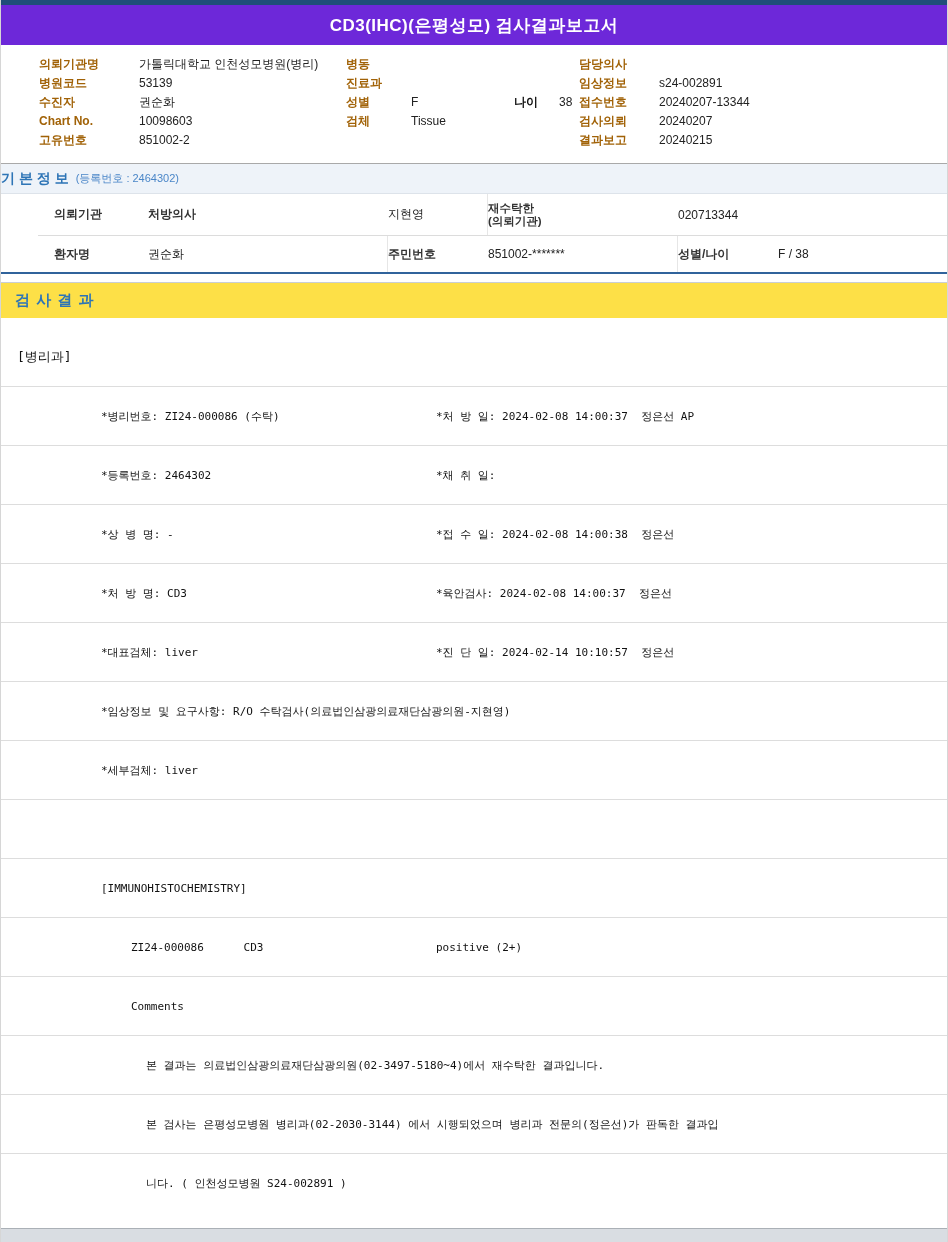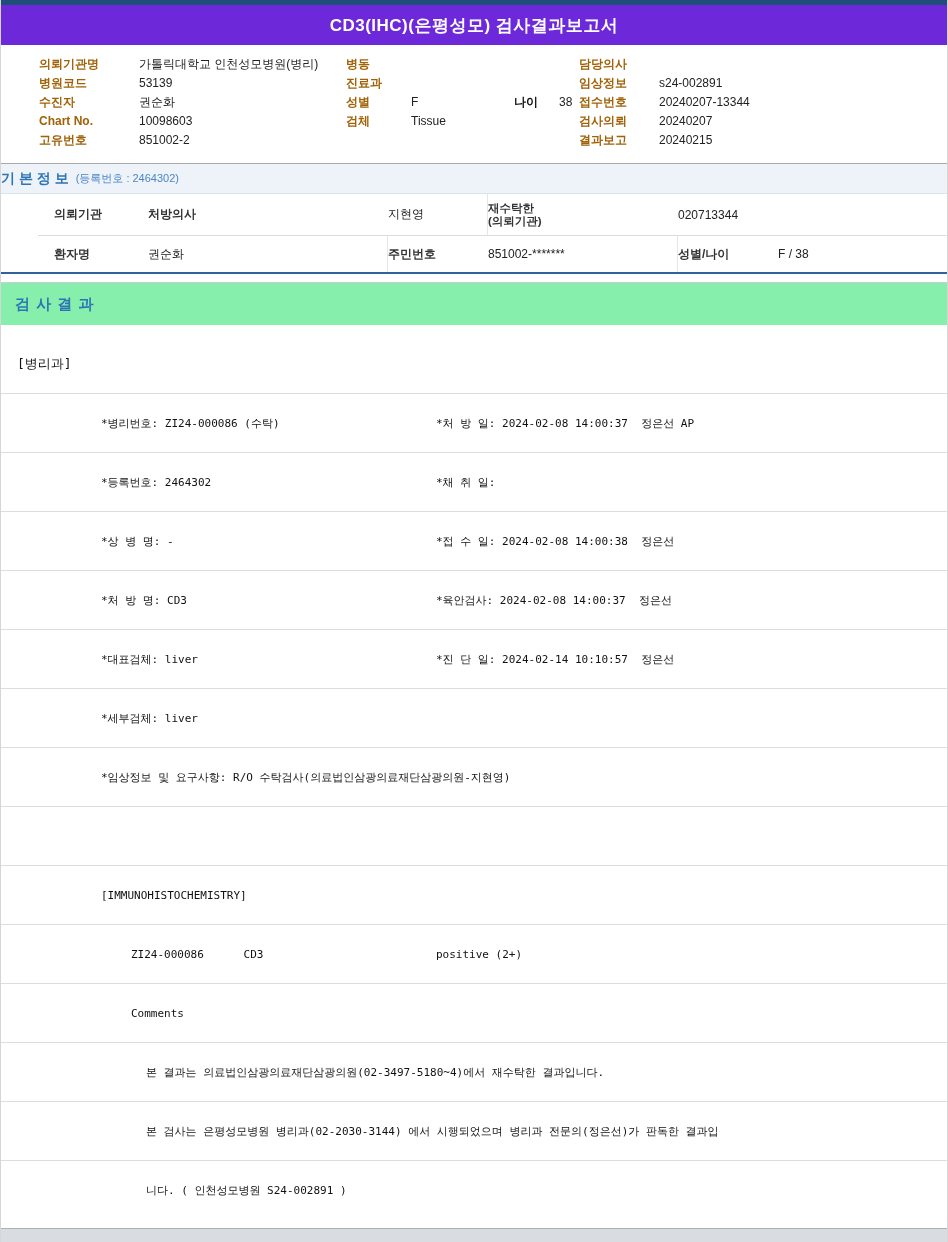--- a/index.html
+++ b/index.html
@@ -52,21 +52,21 @@
   }
   .binfo-row1 { height:41px; }
   .binfo-row2 { height:37px; border-top:1px solid #dcdcdc; }
   .bi-label { font-weight:bold; color:#333; }
   .bi-value { color:#222; }
   .v-sep { align-self:stretch; display:flex; align-items:center; border-right:1px solid #e6e6e6; }
   .label3-stack { line-height:13px; font-size:11.5px; font-weight:bold; color:#333; }
 
   
   .results-header {
-    margin-top:8px; height:43px; background:#86efac;
+    margin-top:8px; height:36px; background:#fde047;
     border-top:1px solid #c9ced4;
     display:flex; align-items:center; padding-left:14px;
   }
   .results-header .section-title { font-size:15px; letter-spacing:1px; }
   .dept-area { position:relative; height:68px; }
   .dept-label {
     position:absolute; left:16px; top:30px;
     font-family:"DejaVu Sans Mono","Liberation Mono",monospace; font-size:13px; color:#111;
   }
   .result-rows .rrow {
@@ -171,25 +171,25 @@
       </div>
     <div class="rrow">
         <span class="rleft ind-a">*처 방 명: CD3</span>
         <span class="rright">*육안검사: 2024-02-08 14:00:37  정은선</span>
       </div>
     <div class="rrow">
         <span class="rleft ind-a">*대표검체: liver</span>
         <span class="rright">*진 단 일: 2024-02-14 10:10:57  정은선</span>
       </div>
     <div class="rrow">
+        <span class="rleft ind-a">*임상정보 및 요구사항: R/O 수탁검사(의료법인삼광의료재단삼광의원-지현영)</span>
+        <span class="rright"></span>
+      </div>
+    <div class="rrow">
         <span class="rleft ind-a">*세부검체: liver</span>
-        <span class="rright"></span>
-      </div>
-    <div class="rrow">
-        <span class="rleft ind-a">*임상정보 및 요구사항: R/O 수탁검사(의료법인삼광의료재단삼광의원-지현영)</span>
         <span class="rright"></span>
       </div>
     <div class="rrow">
         <span class="rleft ind-a"></span>
         <span class="rright"></span>
       </div>
     <div class="rrow">
         <span class="rleft ind-a">[IMMUNOHISTOCHEMISTRY]</span>
         <span class="rright"></span>
       </div>

